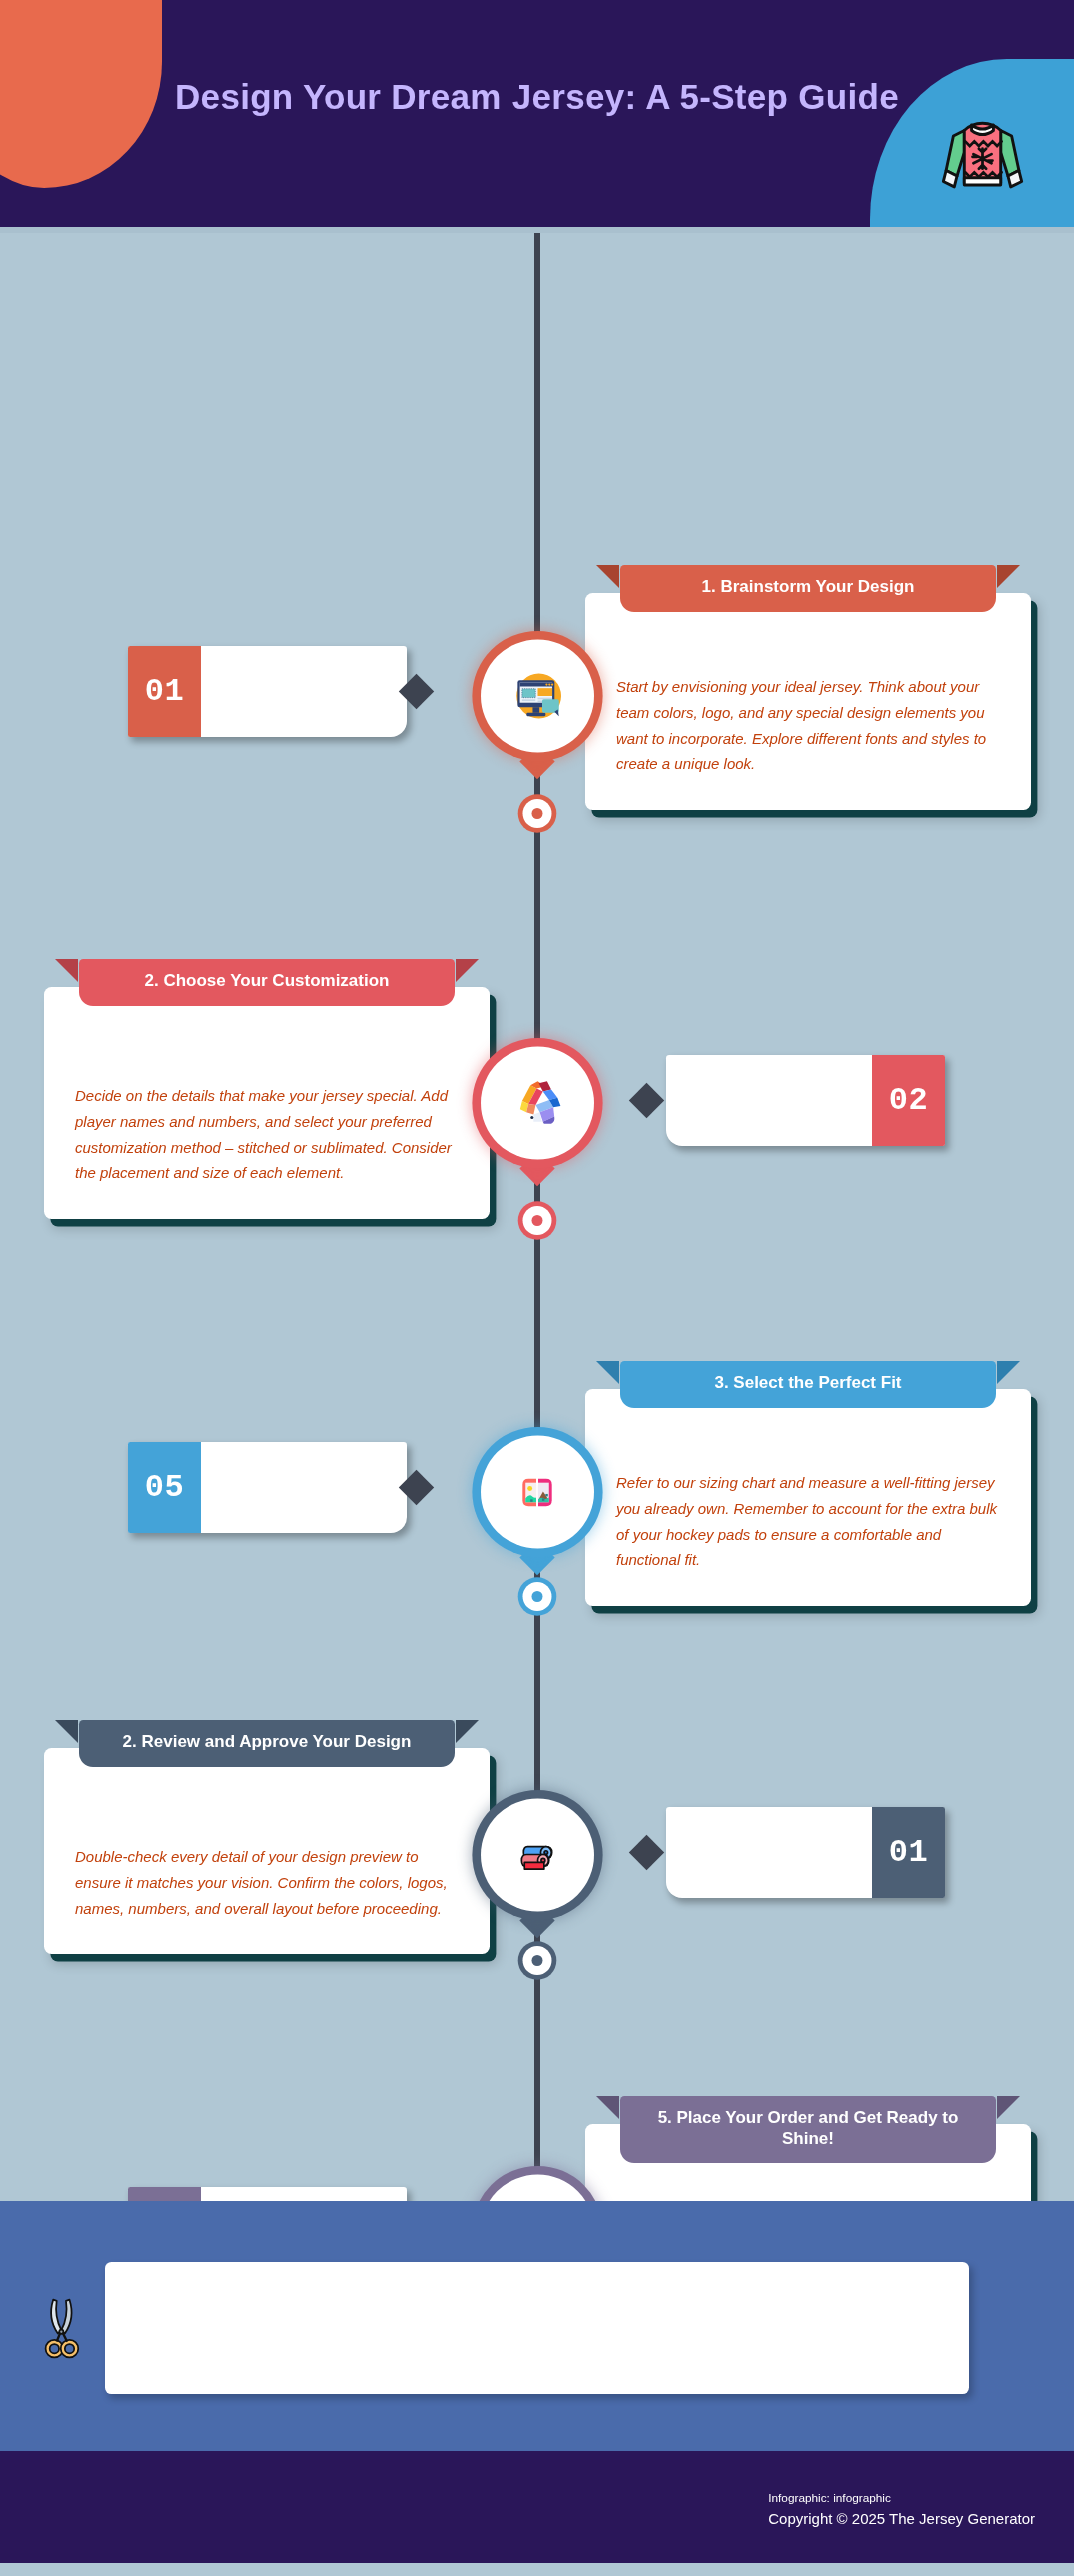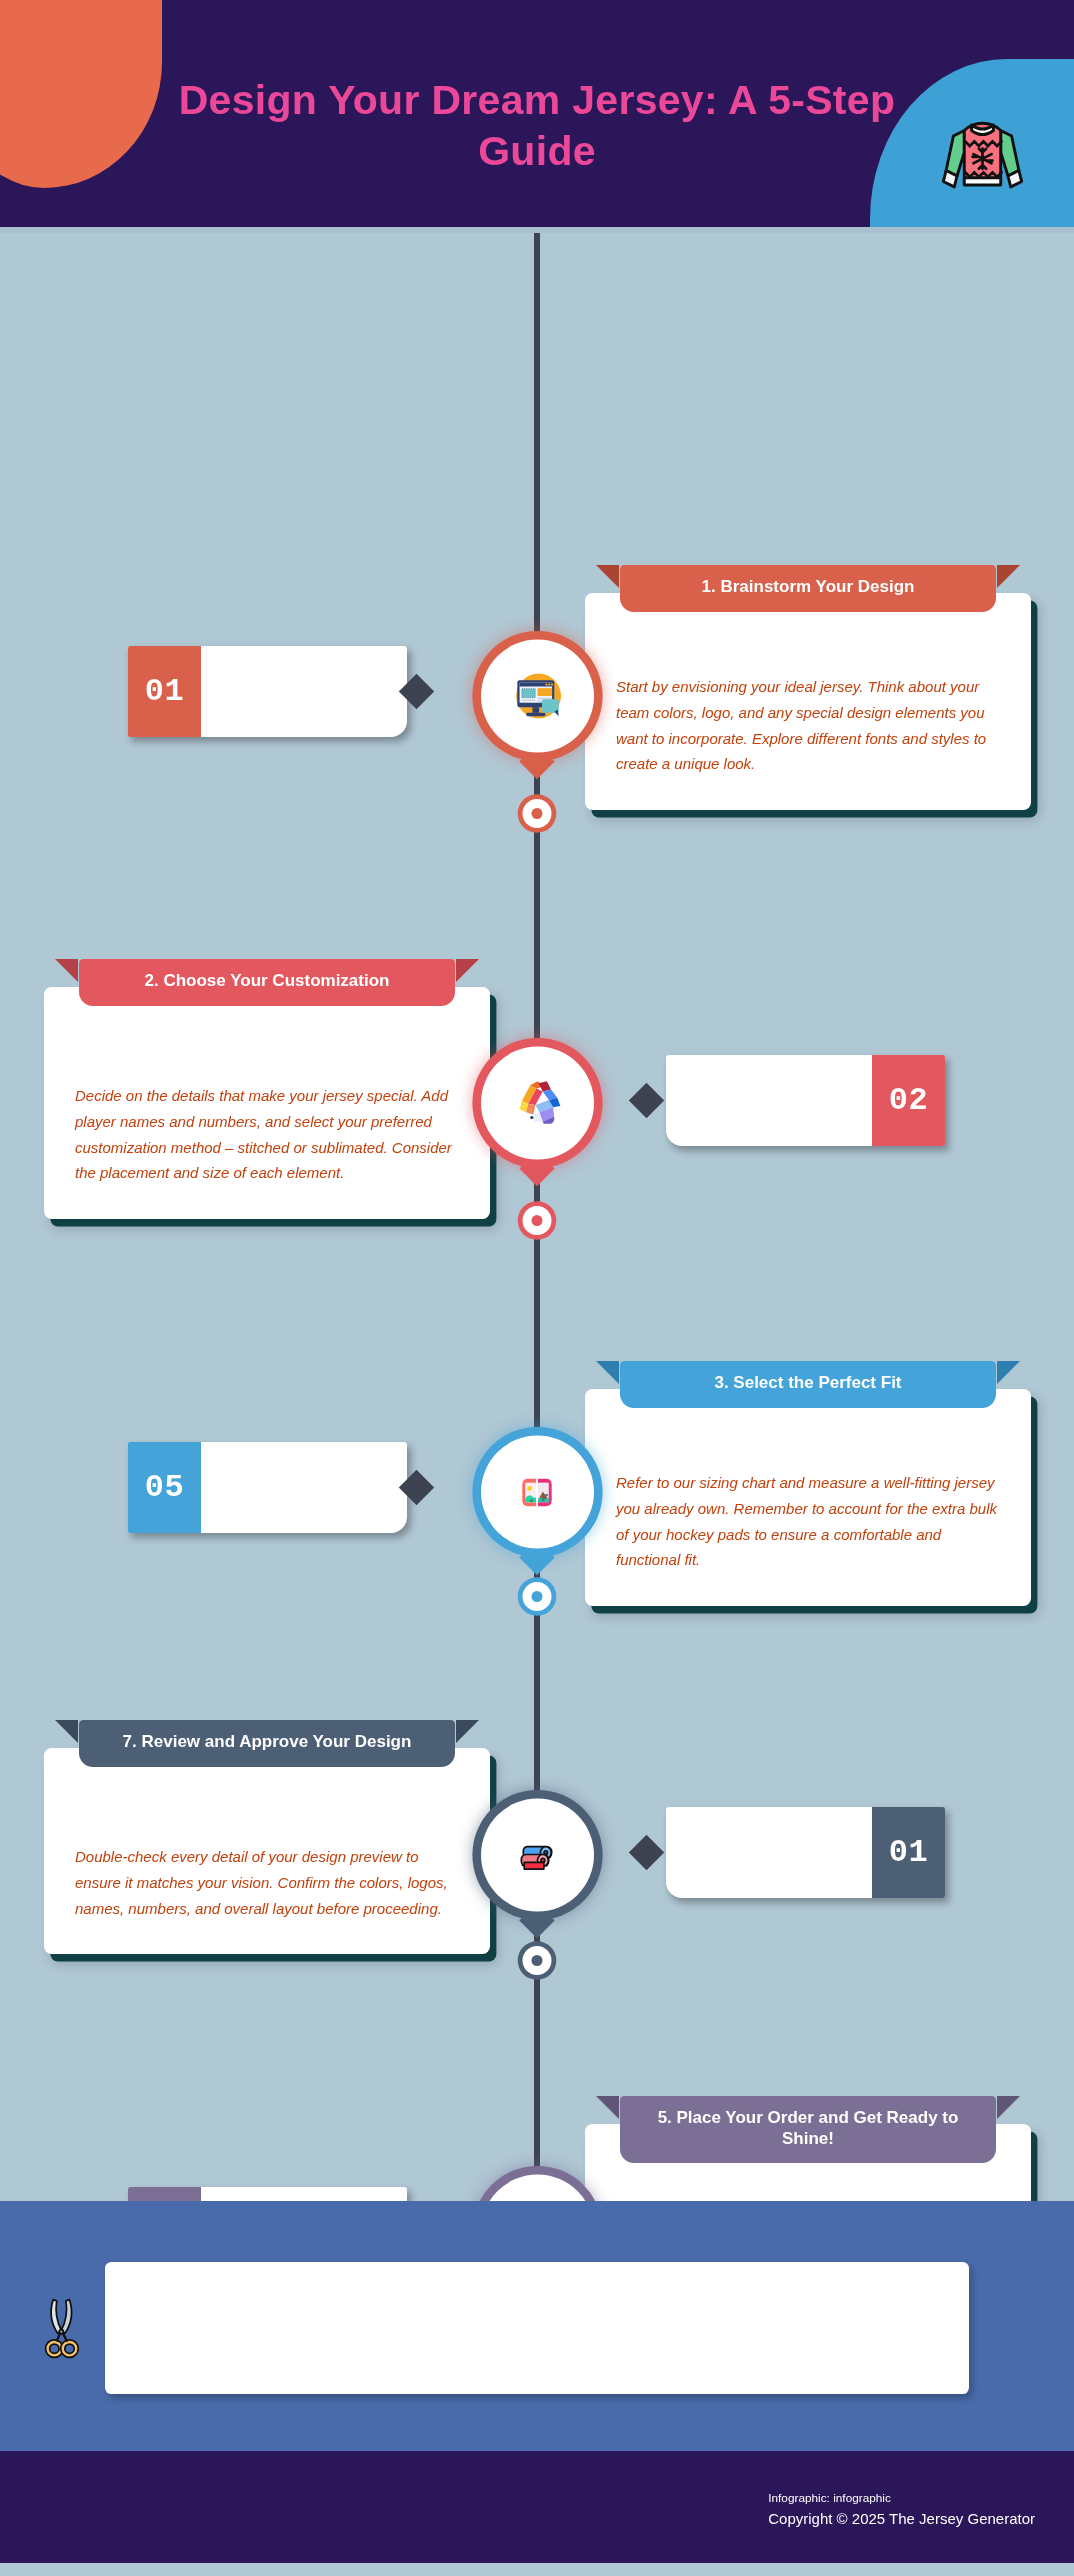--- a/index.html
+++ b/index.html
@@ -38,22 +38,22 @@
     background: #3da1d6;
     border-radius: 58% 0 0 0 / 62% 0 0 0;
   }
   .header-title {
     position: absolute;
     left: 50%;
     top: 75px;
     transform: translateX(-50%);
     width: 806px;
     text-align: center;
-    color: #ec4899;
-    font-size: 41px;
+    color: #c4b5fd;
+    font-size: 35px;
     font-weight: bold;
     line-height: 1.25;
     letter-spacing: 0.3px;
     z-index: 4;
   }
   .header-icon {
     position: absolute;
     right: 46px;
     top: 105px;
     width: 91px;
@@ -455,21 +455,21 @@
     </div>
     <div class="spine-arrow" style="top:1675px; background:#4c5f75;"></div>
     <div class="spine-dot" style="top:1713px; box-shadow:0 0 0 4.8px #4c5f75;">
         <i style="background:#4c5f75;"></i>
       </div>
 
     <div class="card has-two-line" style="left:44px; top:1515px;">
       <div class="card-banner" style="background:#4c5f75; --dark:#3a4a5c;">
         <span class="wing-l"></span>
         <span class="wing-r"></span>
-        <span>7. Review and Approve Your Design</span>
+        <span>2. Review and Approve Your Design</span>
       </div>
       <div class="card-body">Double-check every detail of your design preview to ensure it matches your vision. Confirm the colors, logos, names, numbers, and overall layout before proceeding.</div>
     </div>
   </div>
 
   <div class="step">
     <div class="num-pill left-num" style="left:128px; top:1954px;">
       <div class="numbox" style="background:#7b6f95;">05</div>
       <div class="blank"></div>
     </div>

